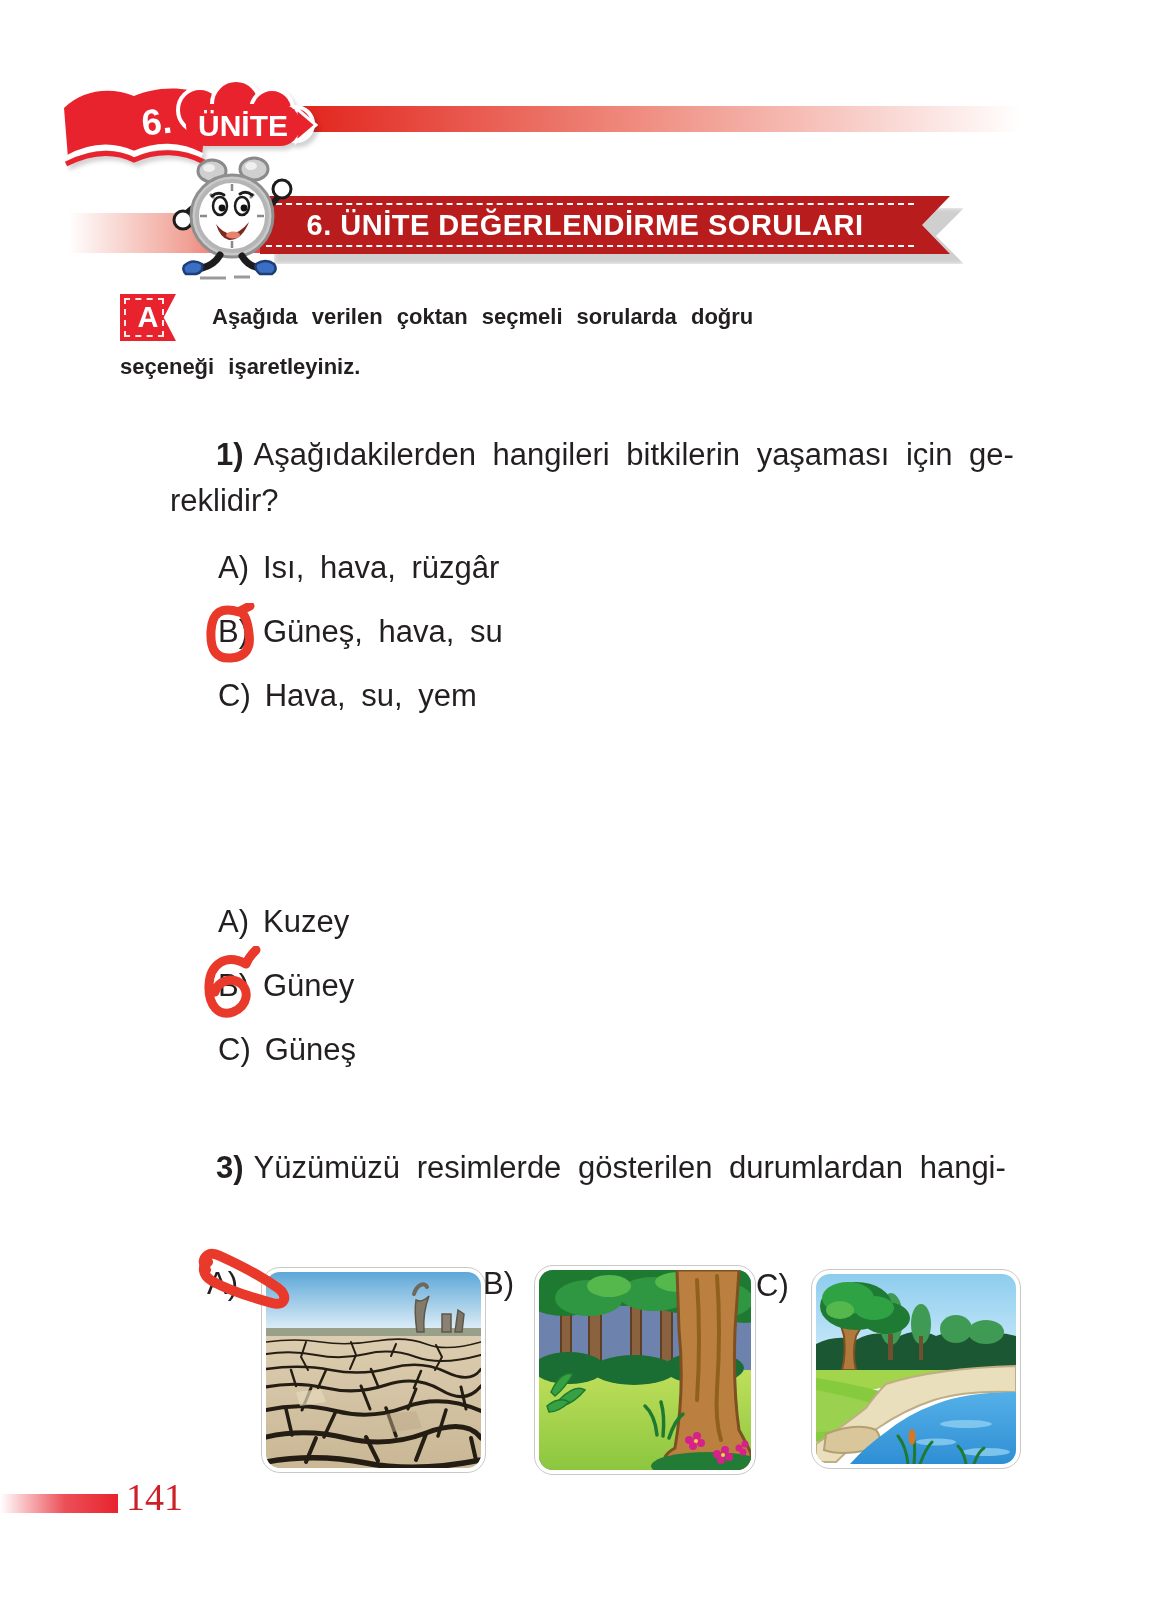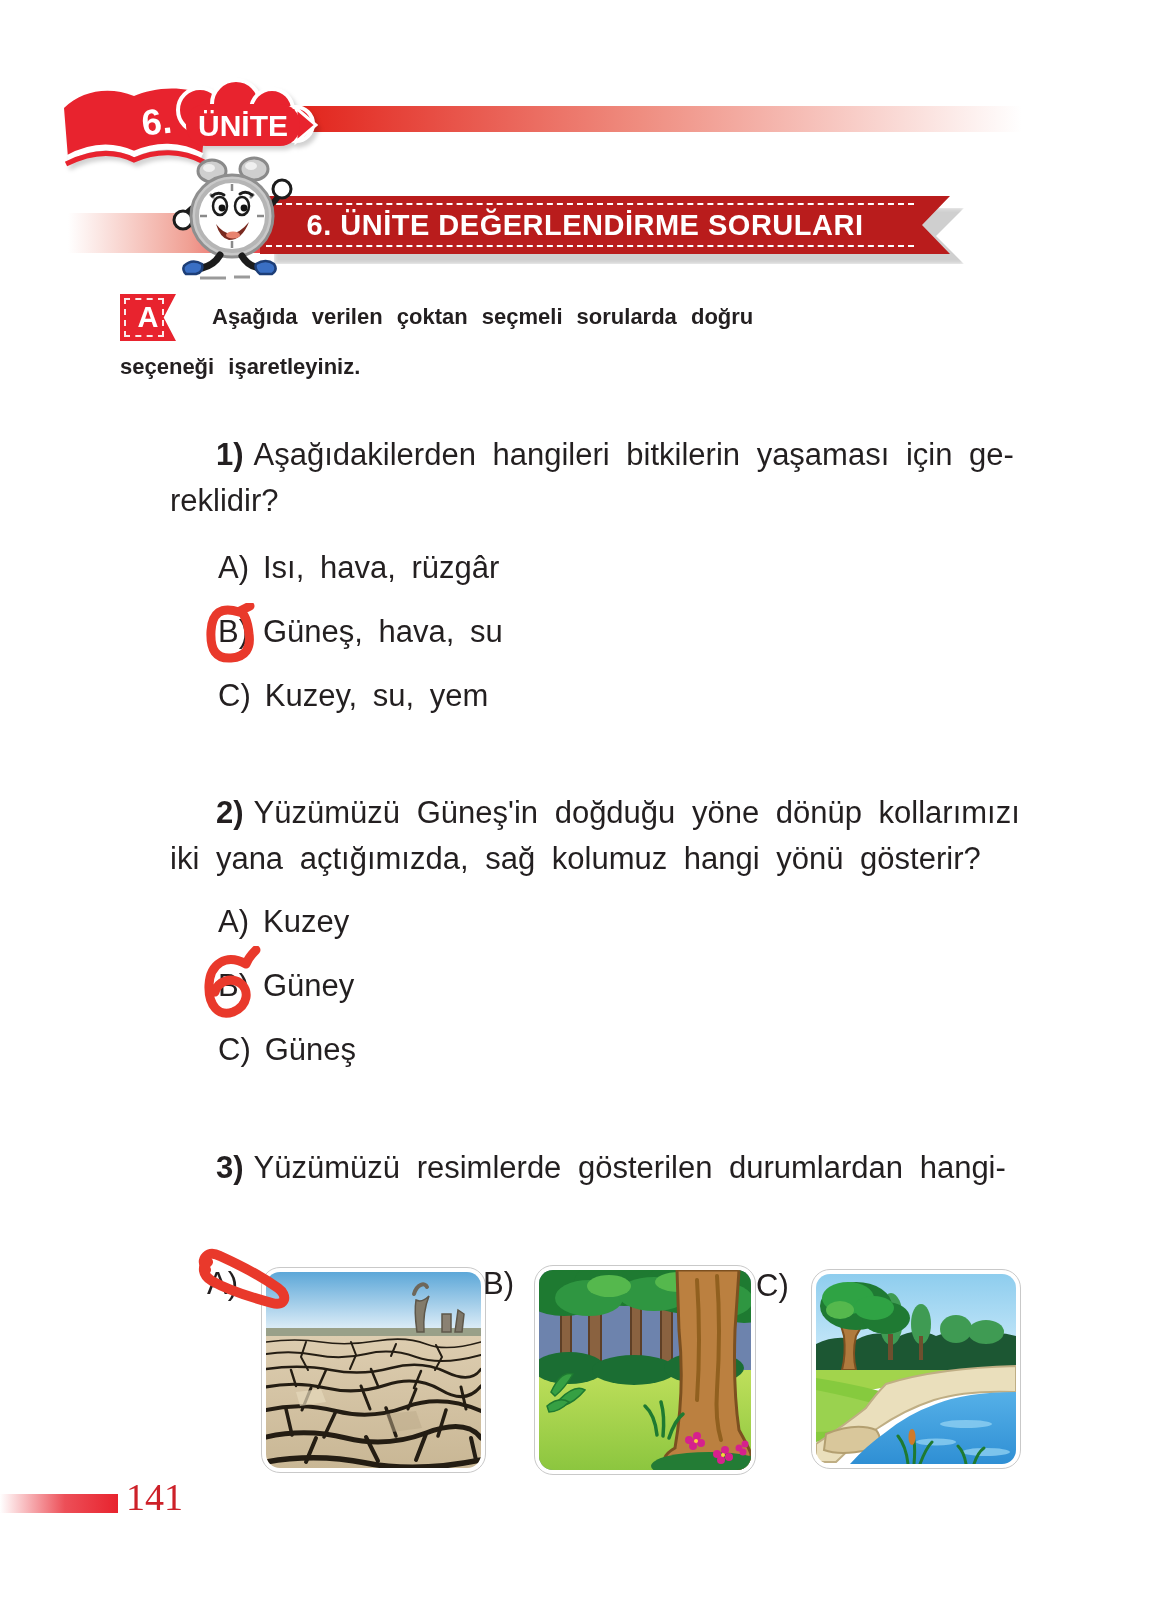--- a/index.html
+++ b/index.html
@@ -175,28 +175,24 @@
       <span class="opt-letter">
         <svg class="mark-svg" style="left:-13px; top:-11px;" width="58" height="62" viewBox="0 0 58 62">
           <path d="M34 9 C 16 3, 7 10, 6 28 C 5 47, 11 56, 26 55 C 41 54, 46 45, 44 31 C 43 20, 41 12, 35 8 L 45 3" fill="none" stroke="#e9392b" stroke-width="9" stroke-linecap="round" stroke-linejoin="round"></path>
         </svg>
         <span>B)</span>
       </span>
       <span>Güneş, hava, su</span>
     </div>
     <div class="opt">
       <span class="opt-letter"><span>C)</span></span>
-      <span>Kuzey, su, yem</span>
-    </div>
-  </div>
-
-  <div class="question" style="top:790px;">
-    <div><span class="q-num" style="padding-left:46px;">2)</span><span>Yüzümüzü Güneş'in doğduğu yöne dönüp kollarımızı</span></div>
-    <div>iki yana açtığımızda, sağ kolumuz hangi yönü gösterir?</div>
-  </div>
+      <span>Hava, su, yem</span>
+    </div>
+  </div>
+
   <div class="options" style="top:904px;">
     <div class="opt">
       <span class="opt-letter"><span>A)</span></span>
       <span>Kuzey</span>
     </div>
     <div class="opt">
       <span class="opt-letter">
         <svg class="mark-svg" style="left:-18px; top:-22px;" width="64" height="78" viewBox="0 0 64 78">
           <path d="M56 4 C 51 9, 48 13, 46 18 C 26 7, 10 18, 9 39 C 8 60, 19 71, 33 66 C 48 60, 50 44, 40 37 C 31 31, 18 35, 15 46" fill="none" stroke="#e9392b" stroke-width="9" stroke-linecap="round" stroke-linejoin="round"></path>
         </svg>

